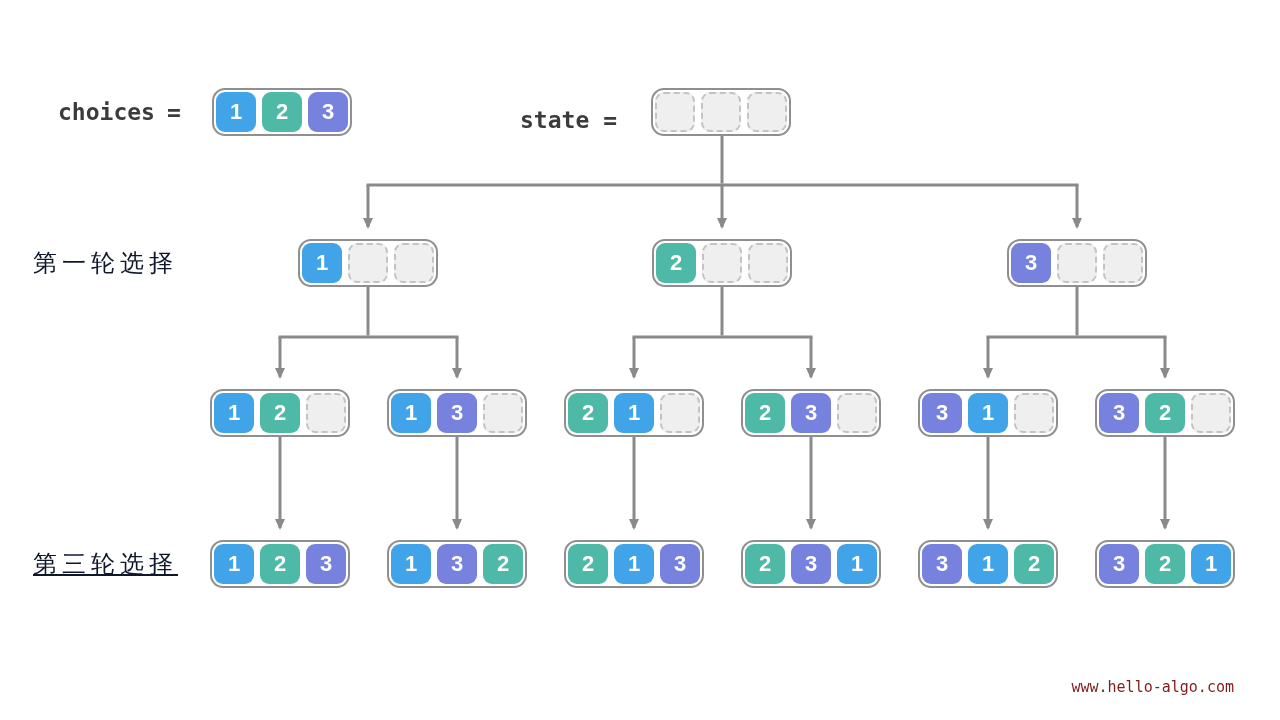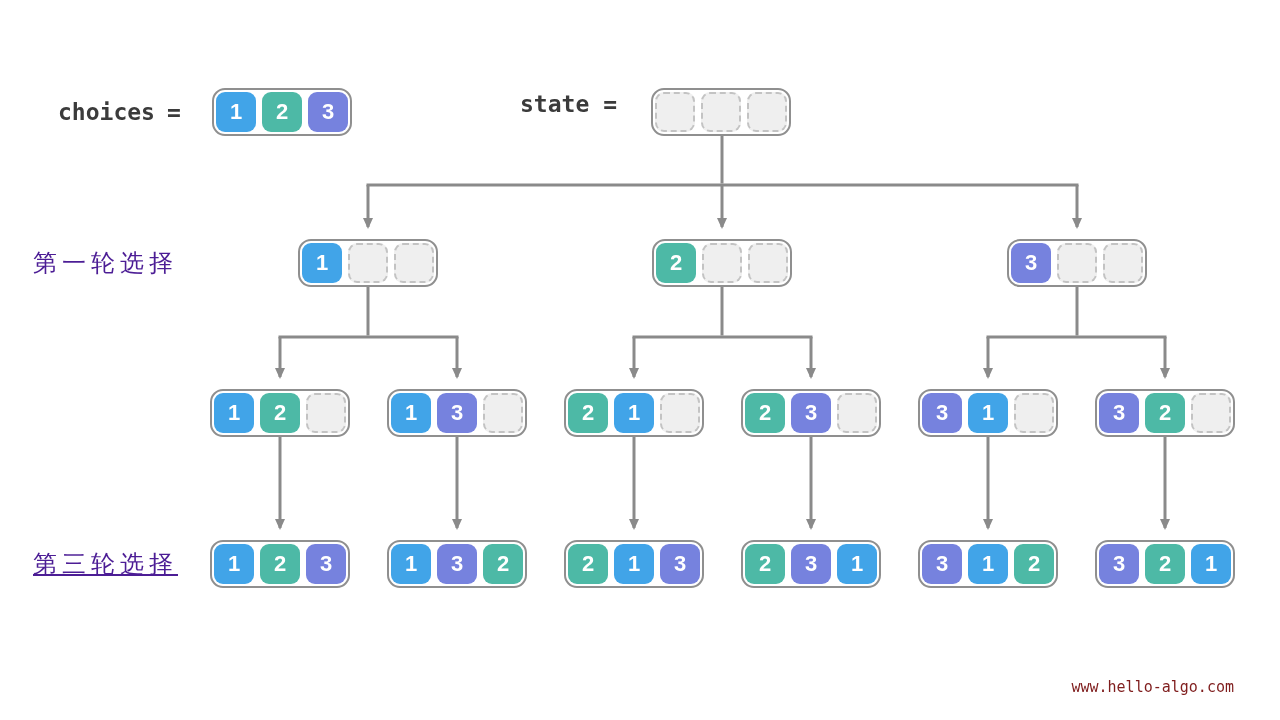--- a/index.html
+++ b/index.html
@@ -14,21 +14,21 @@
   
   .var-label{
     position:absolute;height:48px;display:flex;align-items:center;gap:12px;
     font-family:"DejaVu Sans Mono","Liberation Mono",monospace;
     font-weight:bold;font-size:23px;color:#3b3b3b;z-index:2;
   }
 
   
   .row-label{
     position:absolute;height:48px;display:flex;align-items:center;
-    font-size:24px;letter-spacing:5px;color:#4c1d95;font-weight:500;z-index:2;
+    font-size:24px;letter-spacing:5px;color:#0f172a;font-weight:500;z-index:2;
   }
 
   
   .node{
     position:absolute;display:flex;gap:6px;align-items:center;
     height:48px;box-sizing:border-box;padding:2px;
     background:#ffffff;border:2px solid #8f8f8f;border-radius:13px;z-index:2;
   }
   .cell{
     width:40px;height:40px;box-sizing:border-box;border-radius:9px;
@@ -94,21 +94,21 @@
   <div class="var-label" style="left:58px;top:88px;">
     <span>choices</span>
     <span>=</span>
   </div>
   <div class="node" style="left:212px;top:88px;">
       <div class="cell v1">1</div>
       <div class="cell v2">2</div>
       <div class="cell v3">3</div>
     </div>
 
-  <div class="var-label" style="left:520px;top:80px;gap:14px;">
+  <div class="var-label" style="left:520px;top:96px;gap:14px;">
     <span>state</span>
     <span>=</span>
   </div>
   <div class="node" style="left:651px;top:88px;">
       <div class="cell empty"></div>
       <div class="cell empty"></div>
       <div class="cell empty"></div>
     </div>
 
   <div class="row-label" style="left:33px;top:239px;">第一轮选择</div>

